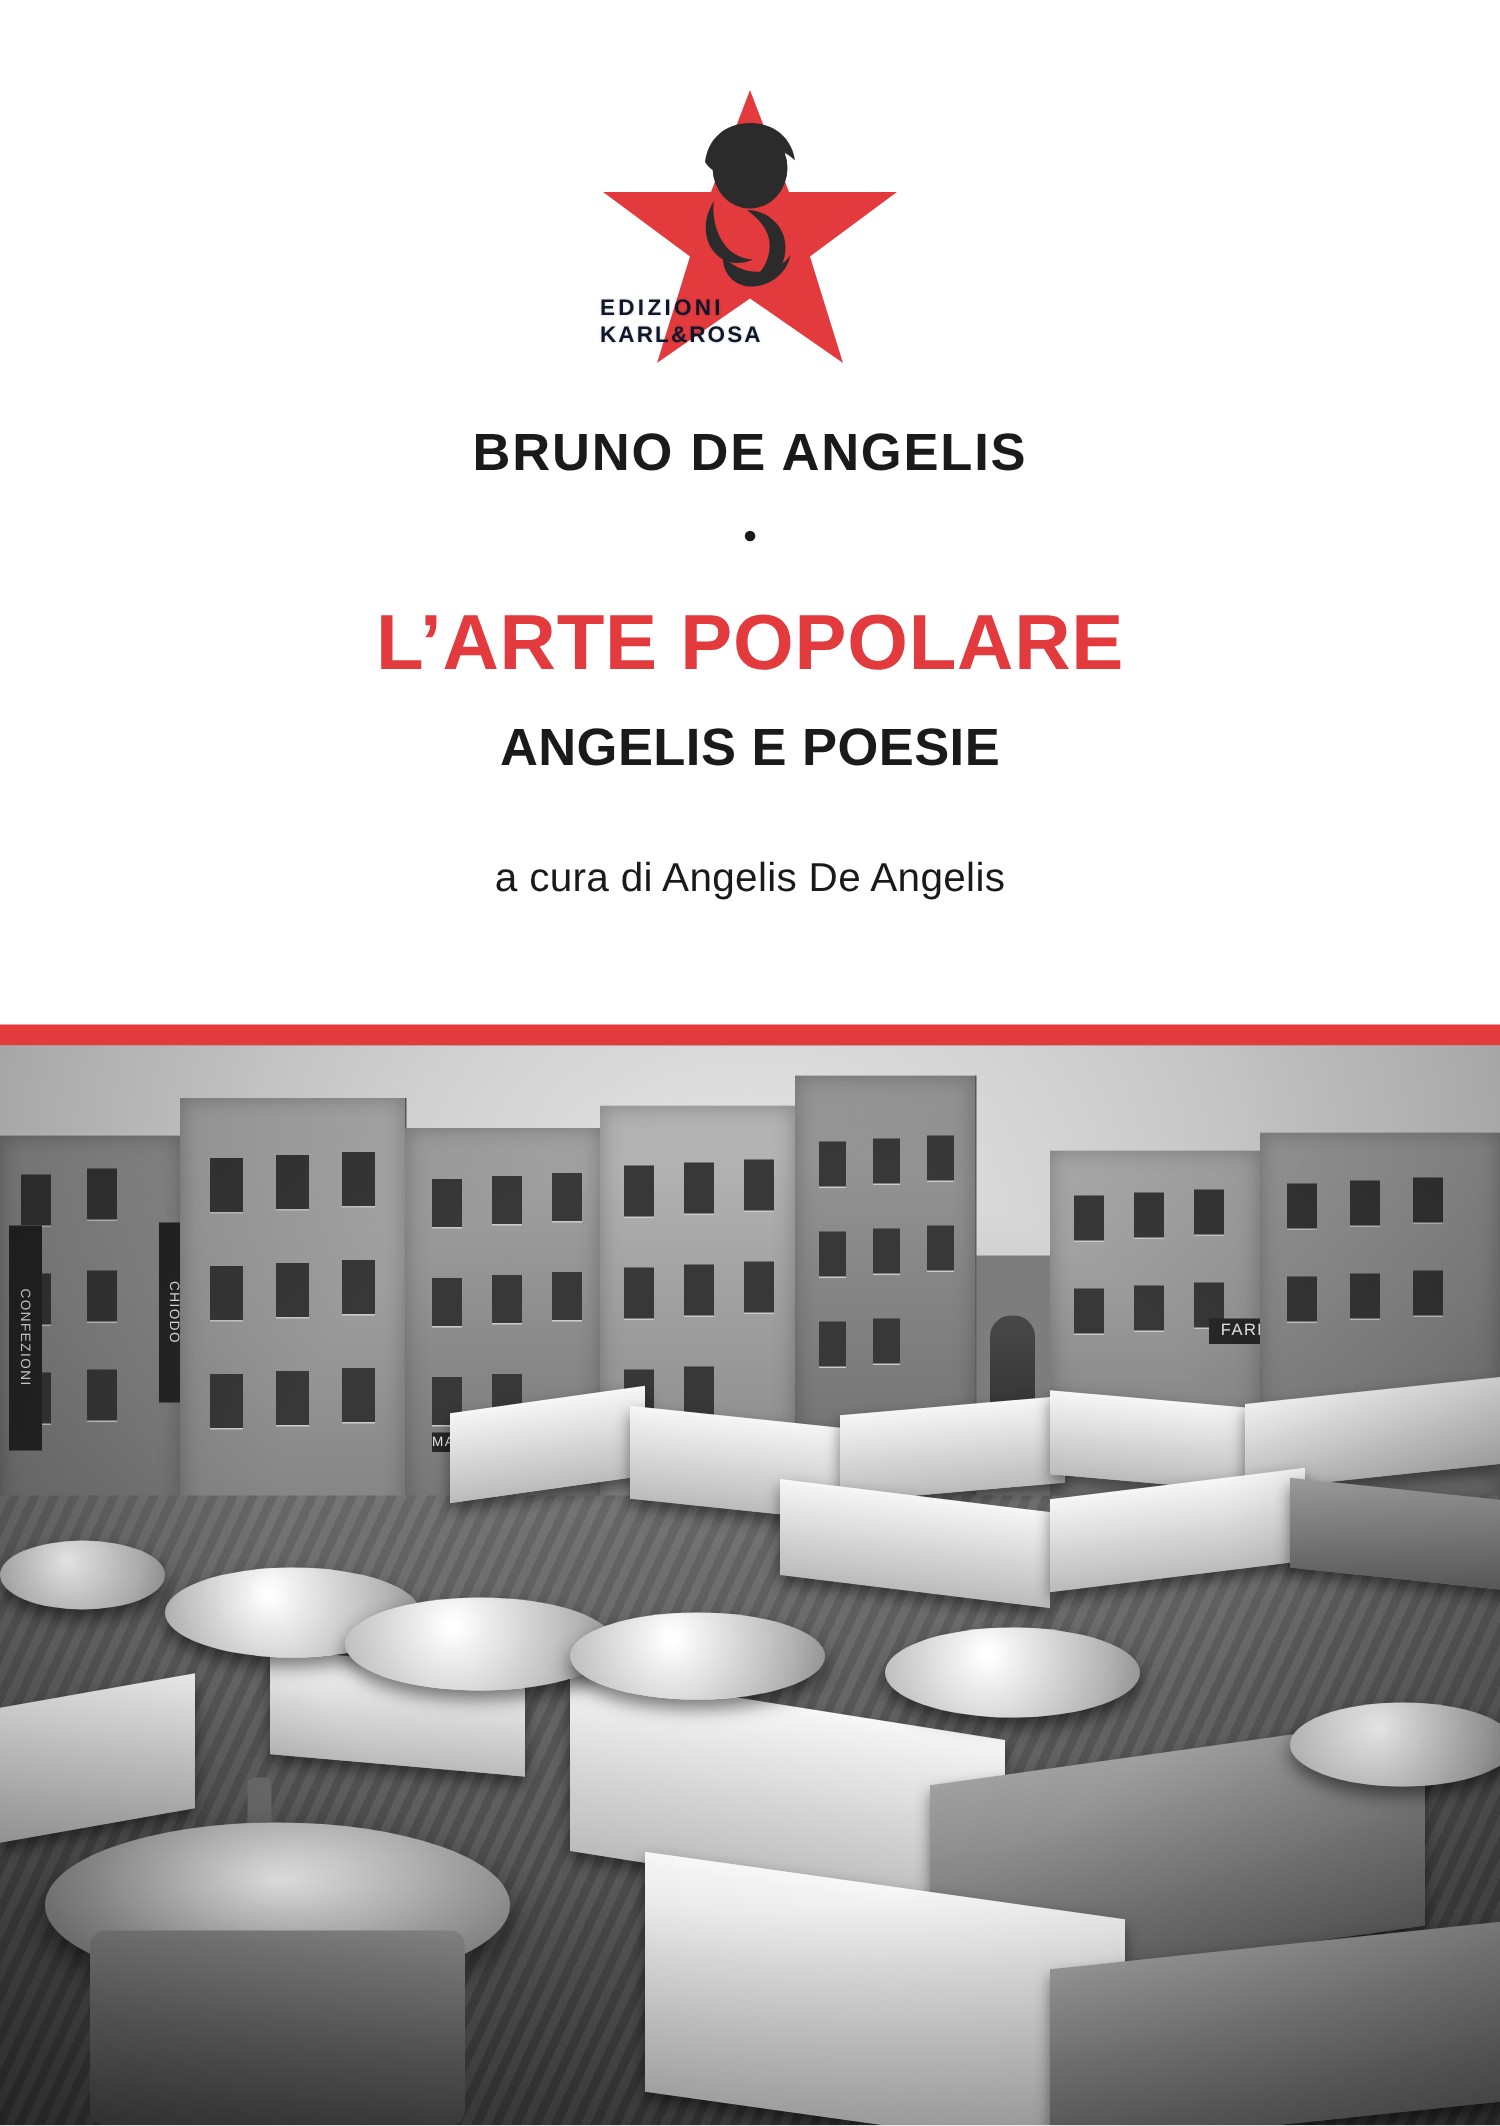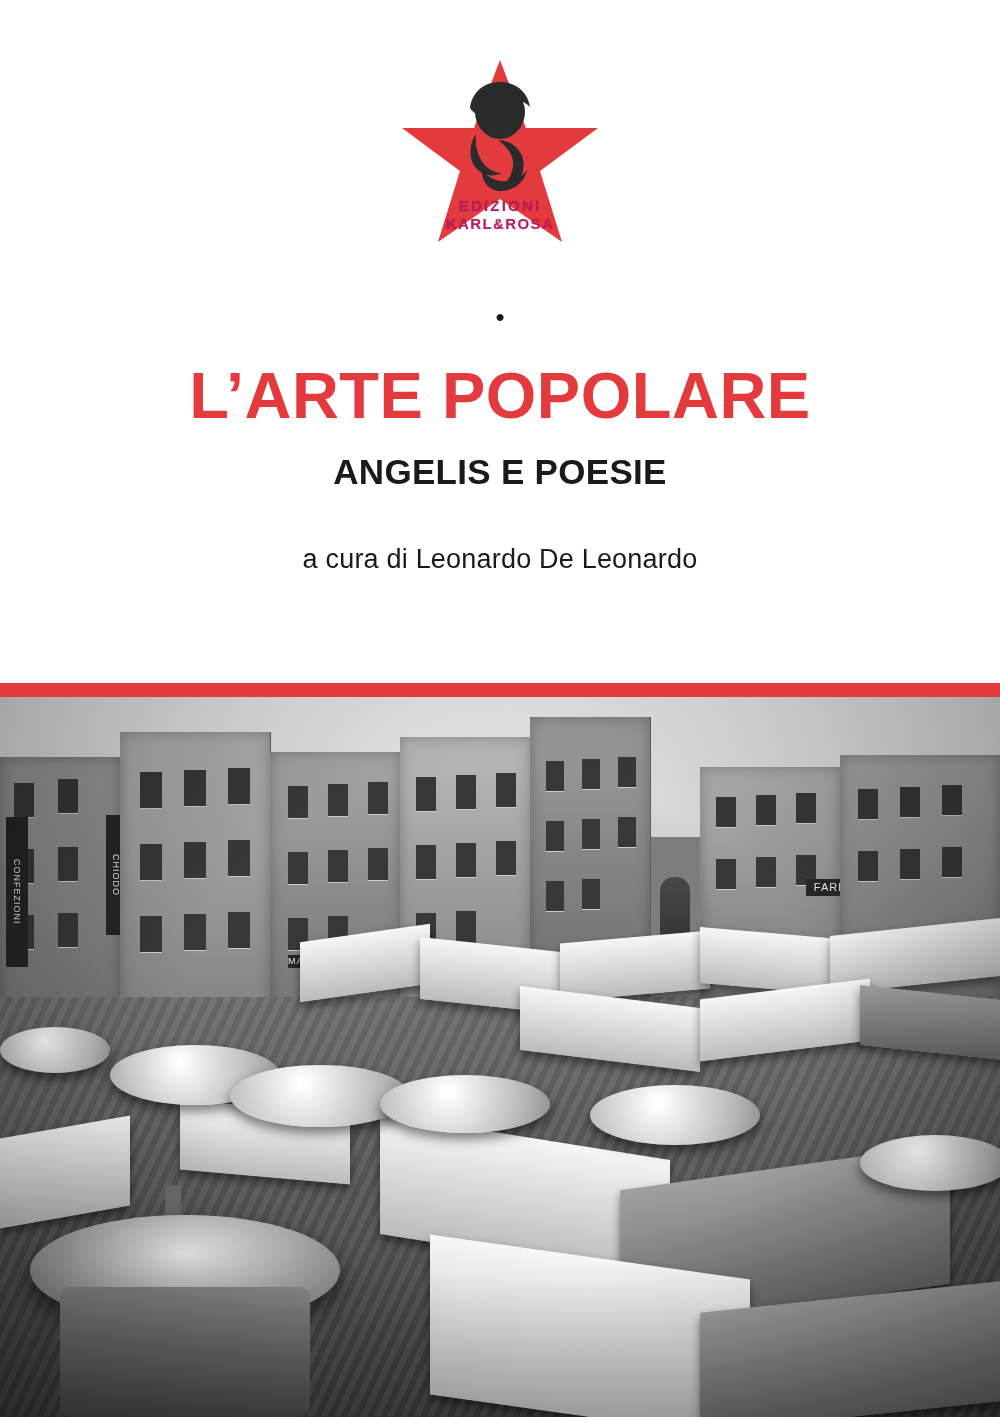--- a/index.html
+++ b/index.html
@@ -44,22 +44,21 @@
     left: 52px;
     top: 24px;
     width: 96px;
     height: 118px;
   }
   .logo-text {
     position: absolute;
     left: 0;
     right: 0;
     top: 143px;
-    text-align: center;
-    color: #be185d;
+    color: #0f172a;
     font-family: "Liberation Sans", sans-serif;
     font-weight: bold;
     line-height: 1.18;
     letter-spacing: 2.2px;
     font-size: 15px;
     text-shadow: 0 0 2px rgba(0,0,0,0.18);
   }
   .logo-text .l2 { letter-spacing: 1.4px; }
 
   
@@ -78,21 +77,21 @@
     margin: 0;
   }
   .dot-sep {
     font-size: 26px;
     line-height: 1;
     color: #1a1a1a;
     margin: 22px 0 0 0;
   }
   .main-title {
     margin: 32px 0 0 0;
-    font-size: 65px;
+    font-size: 52px;
     font-weight: bold;
     letter-spacing: 0.5px;
     color: #e33a3e;
     line-height: 1.05;
   }
   .subtitle {
     margin: 20px 0 0 0;
     font-size: 35px;
     font-weight: bold;
     letter-spacing: 0.3px;
@@ -244,26 +243,27 @@
         </g>
       </svg>
       <div class="logo-text">
         <div class="l1">EDIZIONI</div>
         <div class="l2">KARL&amp;ROSA</div>
       </div>
     </div>
   </div>
 
   <div class="titleblock">
+    <p class="author">BRUNO DE ANGELIS</p>
     <p class="dot-sep">•</p>
     <h1 class="main-title">L’ARTE POPOLARE</h1>
     <h2 class="subtitle">
       <span>ANGELIS E POESIE</span><br>
     </h2>
-    <p class="editor">a cura di Leonardo De Leonardo</p>
+    <p class="editor">a cura di Angelis De Angelis</p>
   </div>
 
   <div class="red-rule"></div>
 
   <div class="photo">
     <div class="photo-sky"></div>
 
     <div class="bldg" style="left:0px; top:60px; width:120px; height:310px; background:linear-gradient(#9a9a9a,#6f6f6f);">
       <div class="win" style="left:14px; top:26px; width:20px; height:34px;"></div>
       <div class="win" style="left:58px; top:22px; width:20px; height:34px;"></div>

